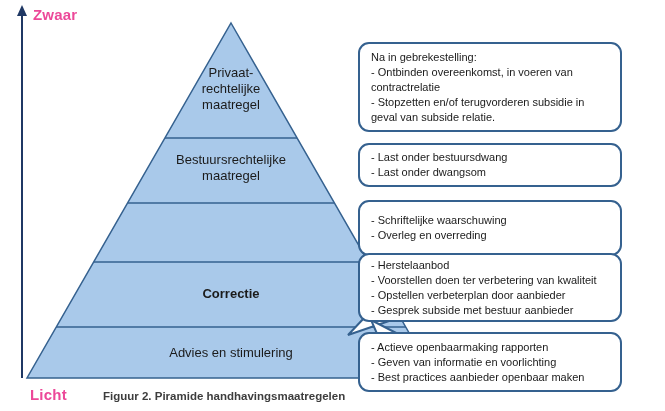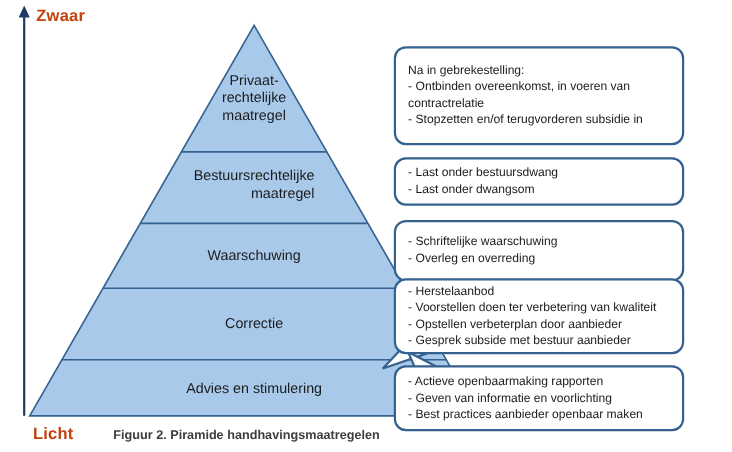--- a/index.html
+++ b/index.html
@@ -18,21 +18,21 @@
   .diagram-svg {
     position: absolute;
     left: 0;
     top: 0;
     z-index: 0;
   }
   .axis-label {
     position: absolute;
     font-size: 15px;
     font-weight: bold;
-    color: #c2410c;
+    color: #ec4899;
     letter-spacing: 0.2px;
     z-index: 2;
   }
   .axis-label.top { left: 33px; top: 6px; }
   .axis-label.bottom { left: 30px; top: 386px; }
   .figure-caption {
     position: absolute;
     left: 103px;
     top: 390px;
     font-size: 11.5px;
@@ -97,31 +97,31 @@
     <polygon points="378,336 402,336 371,320" fill="#ffffff" stroke="#35618f" stroke-width="2"></polygon>
   </svg>
 
   <div class="axis-label top">Zwaar</div>
   <div class="axis-label bottom">Licht</div>
   <div class="figure-caption">Figuur 2. Piramide handhavingsmaatregelen</div>
 
   <div class="pyramid-label" style="left:231px; top:89px;">Privaat-
 rechtelijke
 maatregel</div>
-  <div class="pyramid-label" style="left:231px; top:168px;text-align:right;">Bestuursrechtelijke
+  <div class="pyramid-label" style="left:231px; top:168px;">Bestuursrechtelijke
 maatregel</div>
-  <div class="pyramid-label" style="left:231px; top:232px;">Waarschuwing</div>
-  <div class="pyramid-label" style="left:231px; top:294px;">Correctie</div>
+  <div class="pyramid-label" style="left:231px; top:294px;font-weight:bold;">Correctie</div>
   <div class="pyramid-label" style="left:231px; top:353px;">Advies en stimulering</div>
 
   <div class="callout callout-1">
     <div class="callout-line">Na in gebrekestelling:</div>
     <div class="callout-line">- Ontbinden overeenkomst, in voeren van</div>
     <div class="callout-line">contractrelatie</div>
     <div class="callout-line">- Stopzetten en/of terugvorderen subsidie in</div>
+    <div class="callout-line">geval van subside relatie.</div>
   </div>
 
   <div class="callout callout-2">
     <div class="callout-line">- Last onder bestuursdwang</div>
     <div class="callout-line">- Last onder dwangsom</div>
   </div>
 
   <div class="callout callout-3">
     <div class="callout-line">- Schriftelijke waarschuwing</div>
     <div class="callout-line">- Overleg en overreding</div>

